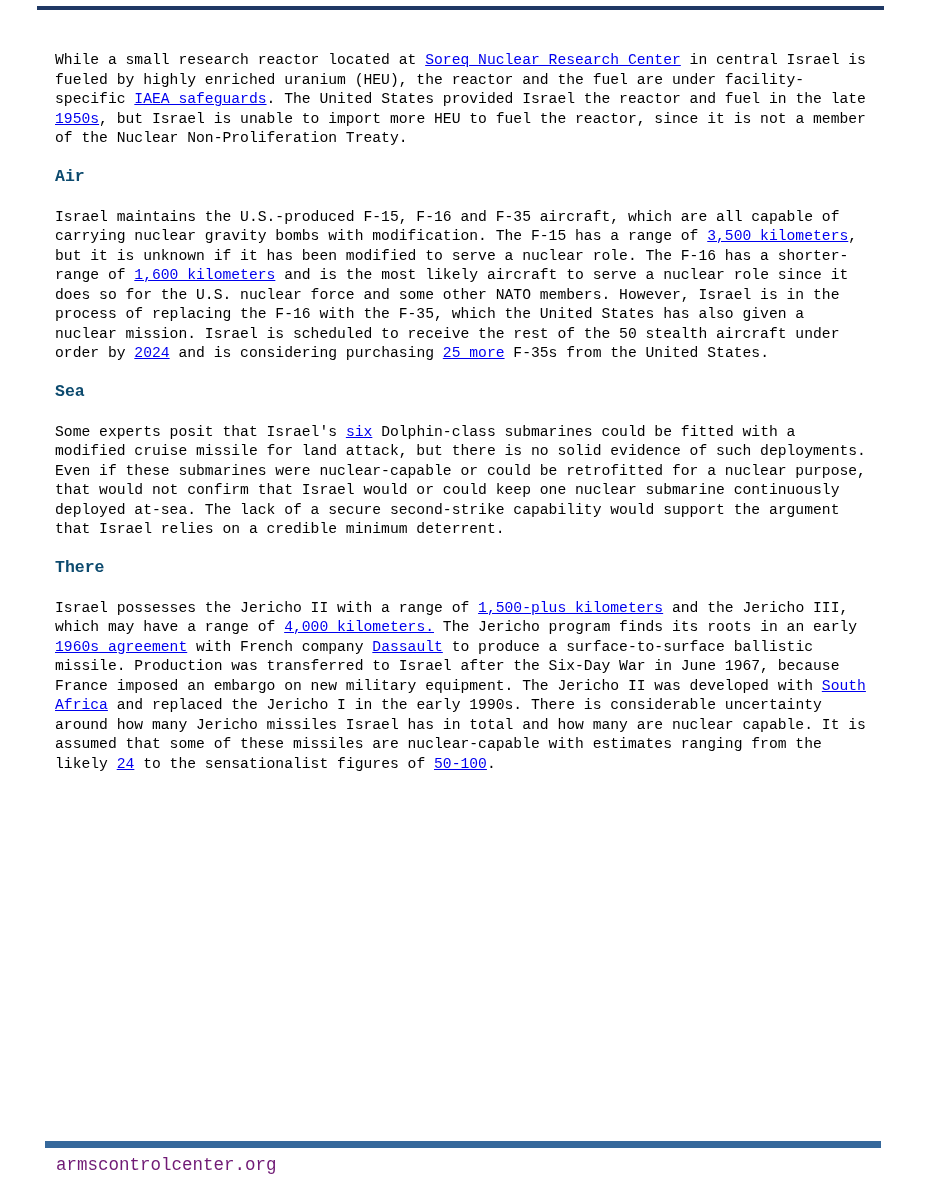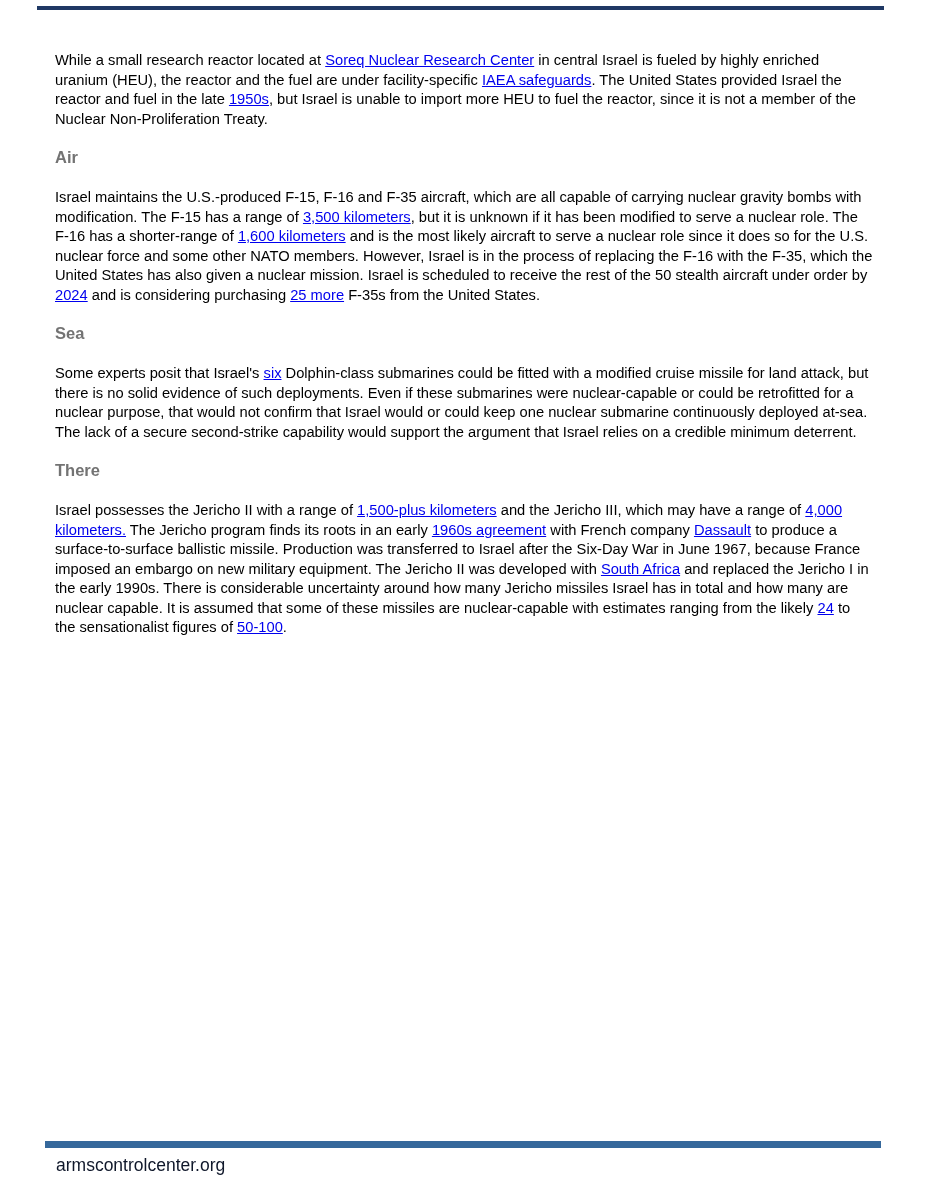--- a/index.html
+++ b/index.html
@@ -1,36 +1,36 @@
 <!DOCTYPE html>
 <html><head>
 <meta charset="utf-8">
 <style>
   html,body{margin:0;padding:0;background:#ffffff;}
   .page{
     position:relative;width:927px;height:1200px;background:#ffffff;overflow:hidden;
-    font-family:Liberation Sans, sans-serif;color:#000000;
+    font-family:Liberation Mono, monospace;color:#000000;
   }
   .top-border{position:absolute;left:37px;top:6px;width:847px;height:4px;}
   .content{position:absolute;left:55px;top:51px;width:818px;}
   .content p{margin:0 0 18px 0;font-size:14.7px;line-height:19.5px;}
-  .content h2{margin:0 0 21px 0;font-size:16.5px;line-height:20px;font-weight:bold;color:#737373;}
+  .content h2{margin:0 0 21px 0;font-size:16.5px;line-height:20px;font-weight:bold;color:#0c4a6e;}
   .content a.lnk{text-decoration:underline;cursor:pointer;}
   .footer-rule{position:absolute;left:45px;top:1141px;width:836px;height:7px;}
   .footer-url{position:absolute;left:56px;top:1154px;font-size:17.5px;line-height:22px;}
 </style>
 </head>
 <body>
 
 <div class="page" style="color: rgb(0, 0, 0);">
   <div class="top-border" style="background: rgb(31, 56, 100);"></div>
   <div class="content">
       <p><span>While a small research reactor located at </span><a class="lnk" style="color: rgb(0, 0, 238);">Soreq Nuclear Research Center</a><span> in central Israel is fueled by highly enriched uranium (HEU), the reactor and the fuel are under facility-specific </span><a class="lnk" style="color: rgb(0, 0, 238);">IAEA safeguards</a><span>. The United States provided Israel the reactor and fuel in the late </span><a class="lnk" style="color: rgb(0, 0, 238);">1950s</a><span>, but Israel is unable to import more HEU to fuel the reactor, since it is not a member of the Nuclear Non-Proliferation Treaty.</span></p>
       <h2>Air</h2>
       <p><span>Israel maintains the U.S.-produced F-15, F-16 and F-35 aircraft, which are all capable of carrying nuclear gravity bombs with modification. The F-15 has a range of </span><a class="lnk" style="color: rgb(0, 0, 238);">3,500 kilometers</a><span>, but it is unknown if it has been modified to serve a nuclear role. The F-16 has a shorter-range of </span><a class="lnk" style="color: rgb(0, 0, 238);">1,600 kilometers</a><span> and is the most likely aircraft to serve a nuclear role since it does so for the U.S. nuclear force and some other NATO members. However, Israel is in the process of replacing the F-16 with the F-35, which the United States has also given a nuclear mission. Israel is scheduled to receive the rest of the 50 stealth aircraft under order by </span><a class="lnk" style="color: rgb(0, 0, 238);">2024</a><span> and is considering purchasing </span><a class="lnk" style="color: rgb(0, 0, 238);">25 more</a><span> F-35s from the United States.</span></p>
       <h2>Sea</h2>
       <p><span>Some experts posit that Israel's </span><a class="lnk" style="color: rgb(0, 0, 238);">six</a><span> Dolphin-class submarines could be fitted with a modified cruise missile for land attack, but there is no solid evidence of such deployments. Even if these submarines were nuclear-capable or could be retrofitted for a nuclear purpose, that would not confirm that Israel would or could keep one nuclear submarine continuously deployed at-sea. The lack of a secure second-strike capability would support the argument that Israel relies on a credible minimum deterrent.</span></p>
       <h2>There</h2>
       <p><span>Israel possesses the Jericho II with a range of </span><a class="lnk" style="color: rgb(0, 0, 238);">1,500-plus kilometers</a><span> and the Jericho III, which may have a range of </span><a class="lnk" style="color: rgb(0, 0, 238);">4,000 kilometers.</a><span> The Jericho program finds its roots in an early </span><a class="lnk" style="color: rgb(0, 0, 238);">1960s agreement</a><span> with French company </span><a class="lnk" style="color: rgb(0, 0, 238);">Dassault</a><span> to produce a surface-to-surface ballistic missile. Production was transferred to Israel after the Six-Day War in June 1967, because France imposed an embargo on new military equipment. The Jericho II was developed with </span><a class="lnk" style="color: rgb(0, 0, 238);">South Africa</a><span> and replaced the Jericho I in the early 1990s. There is considerable uncertainty around how many Jericho missiles Israel has in total and how many are nuclear capable. It is assumed that some of these missiles are nuclear-capable with estimates ranging from the likely </span><a class="lnk" style="color: rgb(0, 0, 238);">24</a><span> to the sensationalist figures of </span><a class="lnk" style="color: rgb(0, 0, 238);">50-100</a><span>.</span></p>
     </div>
   <div class="footer-rule" style="background: rgb(53, 104, 155);"></div>
-  <div class="footer-url" style="color: #0f172a;">armscontrolcenter.org</div>
+  <div class="footer-url" style="color: #701a75;">armscontrolcenter.org</div>
 </div>
 
 </body></html>

